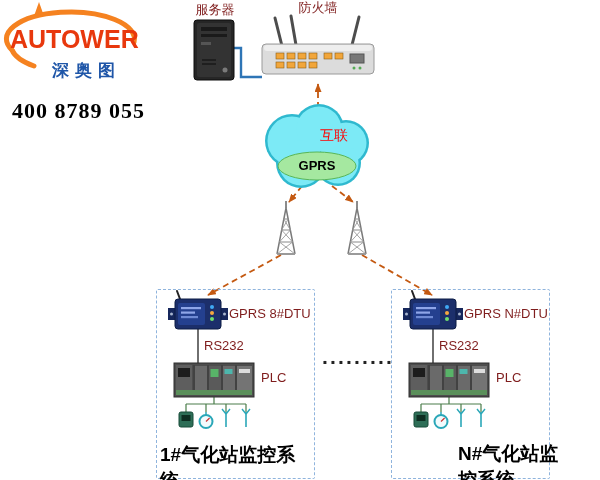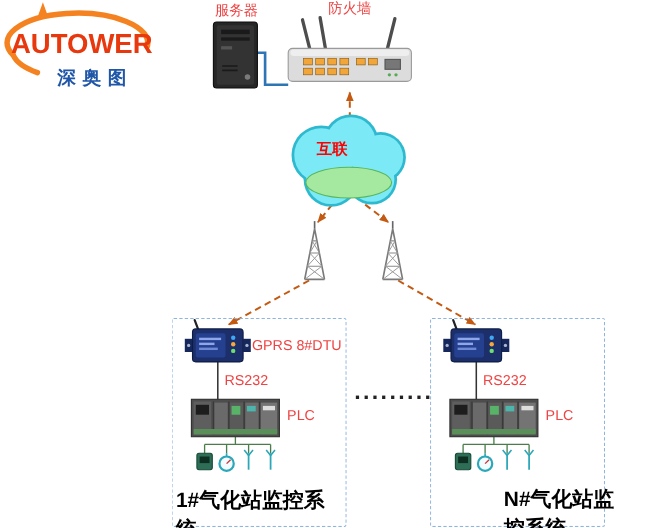--- a/index.html
+++ b/index.html
@@ -1,24 +1,24 @@
 <!DOCTYPE html>
 <html><head>
 <meta charset="utf-8">
 <style>
   html,body{margin:0;padding:0;background:#fff;}
   .canvas{position:relative;width:600px;height:480px;background:#ffffff;overflow:hidden;
           font-family:"Liberation Sans",sans-serif;}
   .layer{position:absolute;left:0;top:0;}
-  .lbl{position:absolute;font-size:13px;color:#ef4444;line-height:1.15;}
+  .lbl{position:absolute;font-size:13px;color:#7f1d1d;line-height:1.15;}
   .center{text-align:center;}
   .phone{position:absolute;left:12px;top:98px;font-family:"Liberation Serif",serif;
          font-weight:bold;font-size:22px;color:#000;letter-spacing:1px;}
-  .cloud-top-label{position:absolute;left:288px;top:127px;width:60px;text-align:left;
-         color:#ff0000;font-weight:bold;font-size:14px;}
+  .cloud-top-label{position:absolute;left:288px;top:127px;width:60px;text-align:right;
+         color:#ff0000;font-weight:normal;font-size:14px;}
   .gprs-label{position:absolute;left:277px;top:158px;width:80px;text-align:center;
          color:#000;font-weight:bold;font-size:13px;}
   .station-box{position:absolute;top:289px;width:157px;height:188px;
          border:1.6px dashed #8fb4dd;border-radius:2px;background:transparent;}
   .sys-label{position:absolute;font-weight:bold;font-size:19px;color:#000;text-align:left;}
   .dots{position:absolute;left:321px;top:350px;width:74px;text-align:center;
          font-weight:bold;font-size:21px;color:#222;letter-spacing:1px;}
 </style>
 </head>
 <body>
@@ -174,33 +174,36 @@
     <use href="#g-tx" x="186" y="412"></use>
     <use href="#g-gauge" x="206" y="412"></use>
     <use href="#g-probe" x="226" y="412"></use>
     <use href="#g-probe" x="246" y="412"></use>
     <use href="#g-tx" x="421" y="412"></use>
     <use href="#g-gauge" x="441" y="412"></use>
     <use href="#g-probe" x="461" y="412"></use>
     <use href="#g-probe" x="481" y="412"></use>
   </svg>
 
+  <div class="phone">400 8789 055</div>
 
   <div class="lbl center" style="left:180px;top:3px;width:70px;">服务器</div>
   <div class="lbl center" style="left:283px;top:1px;width:70px;">防火墙</div>
 
   <div class="cloud-top-label">互联</div>
+  <div class="gprs-label">GPRS</div>
 
   <div class="station-box" style="left:156px;"></div>
   <div class="station-box" style="left:391px;"></div>
 
   <div class="lbl" style="left:229px;top:307px;">GPRS 8#DTU</div>
   <div class="lbl" style="left:204px;top:339px;">RS232</div>
   <div class="lbl" style="left:261px;top:371px;">PLC</div>
   <div class="sys-label" style="left:160px;top:442px;width:150px;">1#气化站监控系统</div>
 
+  <div class="lbl" style="left:464px;top:307px;">GPRS N#DTU</div>
   <div class="lbl" style="left:439px;top:339px;">RS232</div>
   <div class="lbl" style="left:496px;top:371px;">PLC</div>
   <div class="sys-label" style="left:418px;top:441px;width:104px;margin-left:40px;">N#气化站监控系统</div>
 
   <div class="dots">·········</div>
 
 </div>
 
 </body></html>

